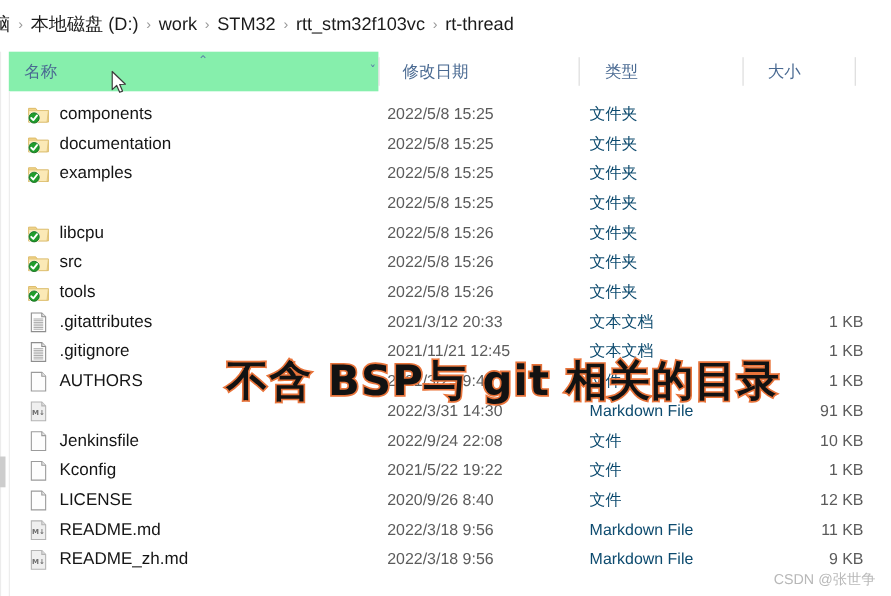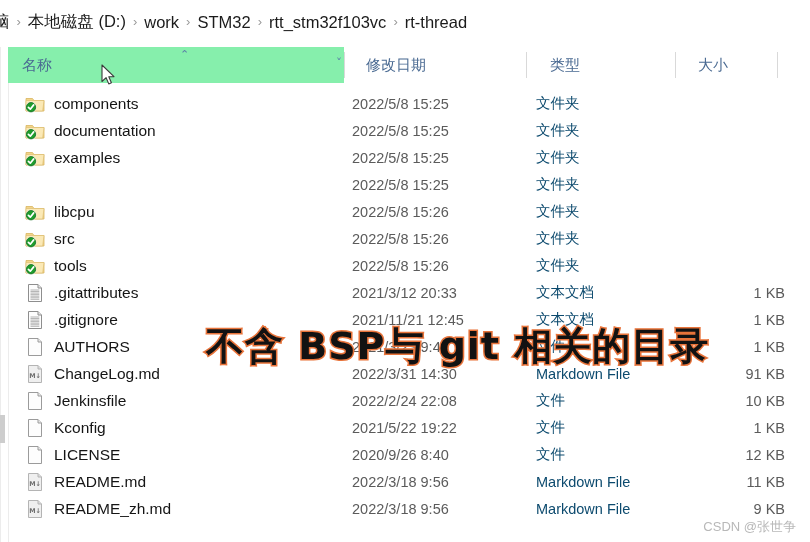--- a/index.html
+++ b/index.html
@@ -344,37 +344,36 @@
     </div>
     <div class="row">
       <div class="cell-name">
         <span class="icon">
           <svg width="22" height="20" viewBox="0 0 22 20">
             <path d="M4.5 1.5 L14 1.5 L17.5 5 L17.5 18.5 L4.5 18.5 Z" fill="#efefef" stroke="#b4b4b4" stroke-width="1"></path>
             <path d="M14 1.5 L14 5 L17.5 5" fill="#dcdcdc" stroke="#b4b4b4" stroke-width="1"></path>
             <text x="11" y="13.6" text-anchor="middle" font-size="6.4" font-family="&quot;DejaVu Sans&quot;,sans-serif" font-weight="bold" fill="#6e6e6e">M↓</text>
           </svg>
         </span>
-        <span class="fname">ChangeLog.md</span>
       </div>
       <div class="cell-date">2022/3/31 14:30</div>
       <div class="cell-type">Markdown File</div>
       <div class="cell-size">91 KB</div>
     </div>
     <div class="row">
       <div class="cell-name">
         <span class="icon">
           <svg width="22" height="20" viewBox="0 0 22 20">
             <path d="M4.5 1.5 L14 1.5 L17.5 5 L17.5 18.5 L4.5 18.5 Z" fill="#fdfdfd" stroke="#9b9b9b" stroke-width="1"></path>
             <path d="M14 1.5 L14 5 L17.5 5" fill="#e9e9e9" stroke="#9b9b9b" stroke-width="1"></path>
           </svg>
         </span>
         <span class="fname">Jenkinsfile</span>
       </div>
-      <div class="cell-date">2022/2/24 22:08</div>
+      <div class="cell-date">2022/9/24 22:08</div>
       <div class="cell-type">文件</div>
       <div class="cell-size">10 KB</div>
     </div>
     <div class="row">
       <div class="cell-name">
         <span class="icon">
           <svg width="22" height="20" viewBox="0 0 22 20">
             <path d="M4.5 1.5 L14 1.5 L17.5 5 L17.5 18.5 L4.5 18.5 Z" fill="#fdfdfd" stroke="#9b9b9b" stroke-width="1"></path>
             <path d="M14 1.5 L14 5 L17.5 5" fill="#e9e9e9" stroke="#9b9b9b" stroke-width="1"></path>
           </svg>

